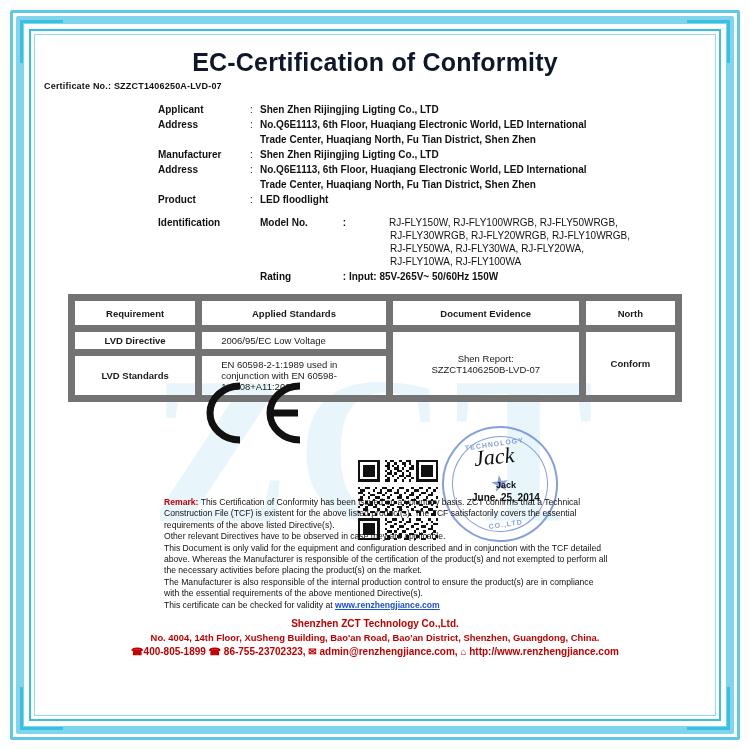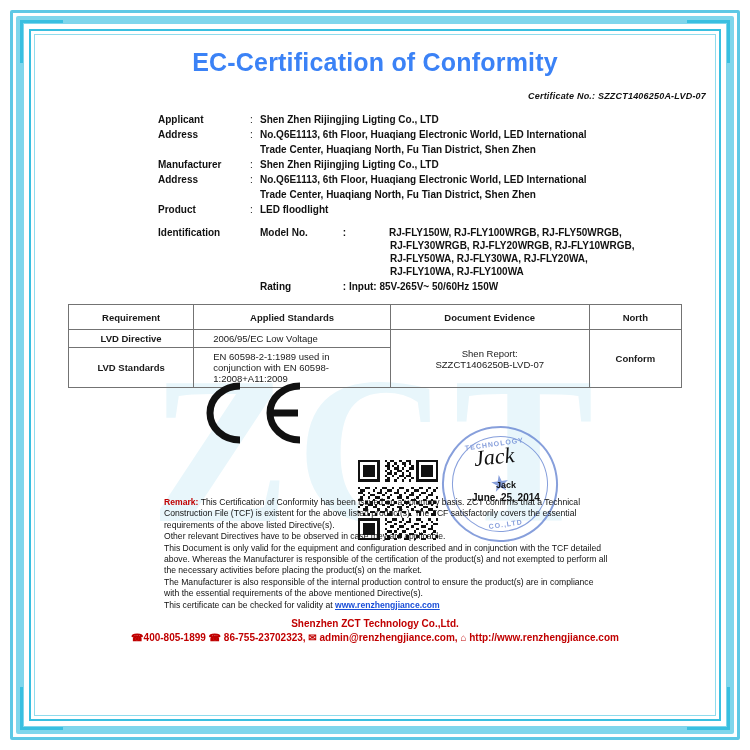--- a/index.html
+++ b/index.html
@@ -74,33 +74,32 @@
     position: absolute;
     left: 44px;
     top: 40px;
     width: 662px;
     height: 670px;
   }
   .title {
     text-align: center;
     font-size: 25px;
     font-weight: bold;
-    color: #3b82f6;
+    color: #0f172a;
     margin-top: 8px;
     letter-spacing: .2px;
     font-family: "Liberation Sans", sans-serif;
   }
   .cert-no {
-    text-align: right;
+    text-align: left;
     font-size: 9px;
     font-weight: bold;
     color: #111;
-    margin-top: 14px;
+    margin-top: 4px;
     letter-spacing: .2px;
-    font-style: italic;
   }
 
   table.fields {
     margin-top: 11px;
     margin-left: 114px;
     border-collapse: collapse;
     font-size: 10px;
   }
   table.fields td {
     padding: 1px 0;
@@ -117,35 +116,35 @@
   td.val {
     font-weight: bold;
     color: #111;
   }
   .sub-lbl {
     font-weight: bold;
     display: inline-block;
     width: 80px;
   }
   .models {
-    font-weight: bold;
+    font-weight: normal;
     line-height: 13px;
     padding-left: 40px;
   }
   .rating-row td { padding-top: 6px; }
 
   
   table.grid {
     margin: 10px auto 0 auto;
     border-collapse: collapse;
     width: 614px;
     font-size: 9.5px;
   }
   table.grid th, table.grid td {
-    border: 1px solid #737373;
+    border: 7px solid #737373;
     padding: 3px 19px;
     vertical-align: middle;
   }
   table.grid th {
     font-weight: bold;
     text-align: center;
     height: 18px;
   }
   .c-req  { width: 104px; text-align: center; font-weight: bold; }
   .c-std  { width: 210px; }
@@ -612,17 +611,18 @@
       <p style="margin:0;">Other relevant Directives have to be observed in case they are applicable.</p>
       <p style="margin:0;">This Document is only valid for the equipment and configuration described and in conjunction with the TCF detailed above. Whereas the Manufacturer is responsible of the certification of the product(s) and not exempted to perform all the necessary activities before placing the product(s) on the market.</p>
       <p style="margin:0;">The Manufacturer is also responsible of the internal production control to ensure the product(s) are in compliance with the essential requirements of the above mentioned Directive(s).</p>
       <p style="margin:0;">
         <span>This certificate can be checked for validity at </span><a class="link" href="#">www.renzhengjiance.com</a>
       </p>
     </div>
 
     <div class="footer">
       <div class="line1">Shenzhen ZCT Technology Co.,Ltd.</div>
+      <div class="line2">No. 4004, 14th Floor, XuSheng Building, Bao'an Road, Bao'an District, Shenzhen, Guangdong, China.</div>
       <div class="line3 tel-ico">☎400-805-1899 ☎ 86-755-23702323, ✉ admin@renzhengjiance.com, ⌂ http://www.renzhengjiance.com</div>
     </div>
 
   </div>
 </div>
 
 </body></html>

